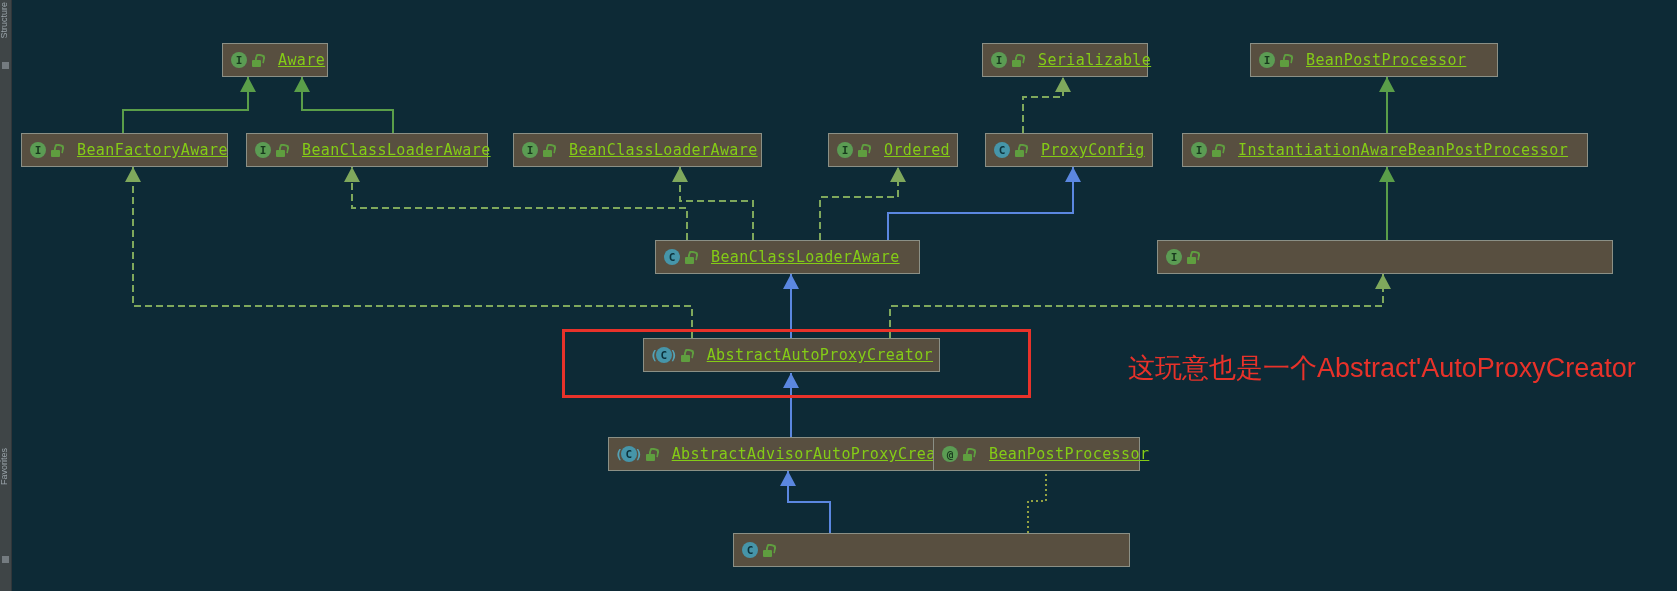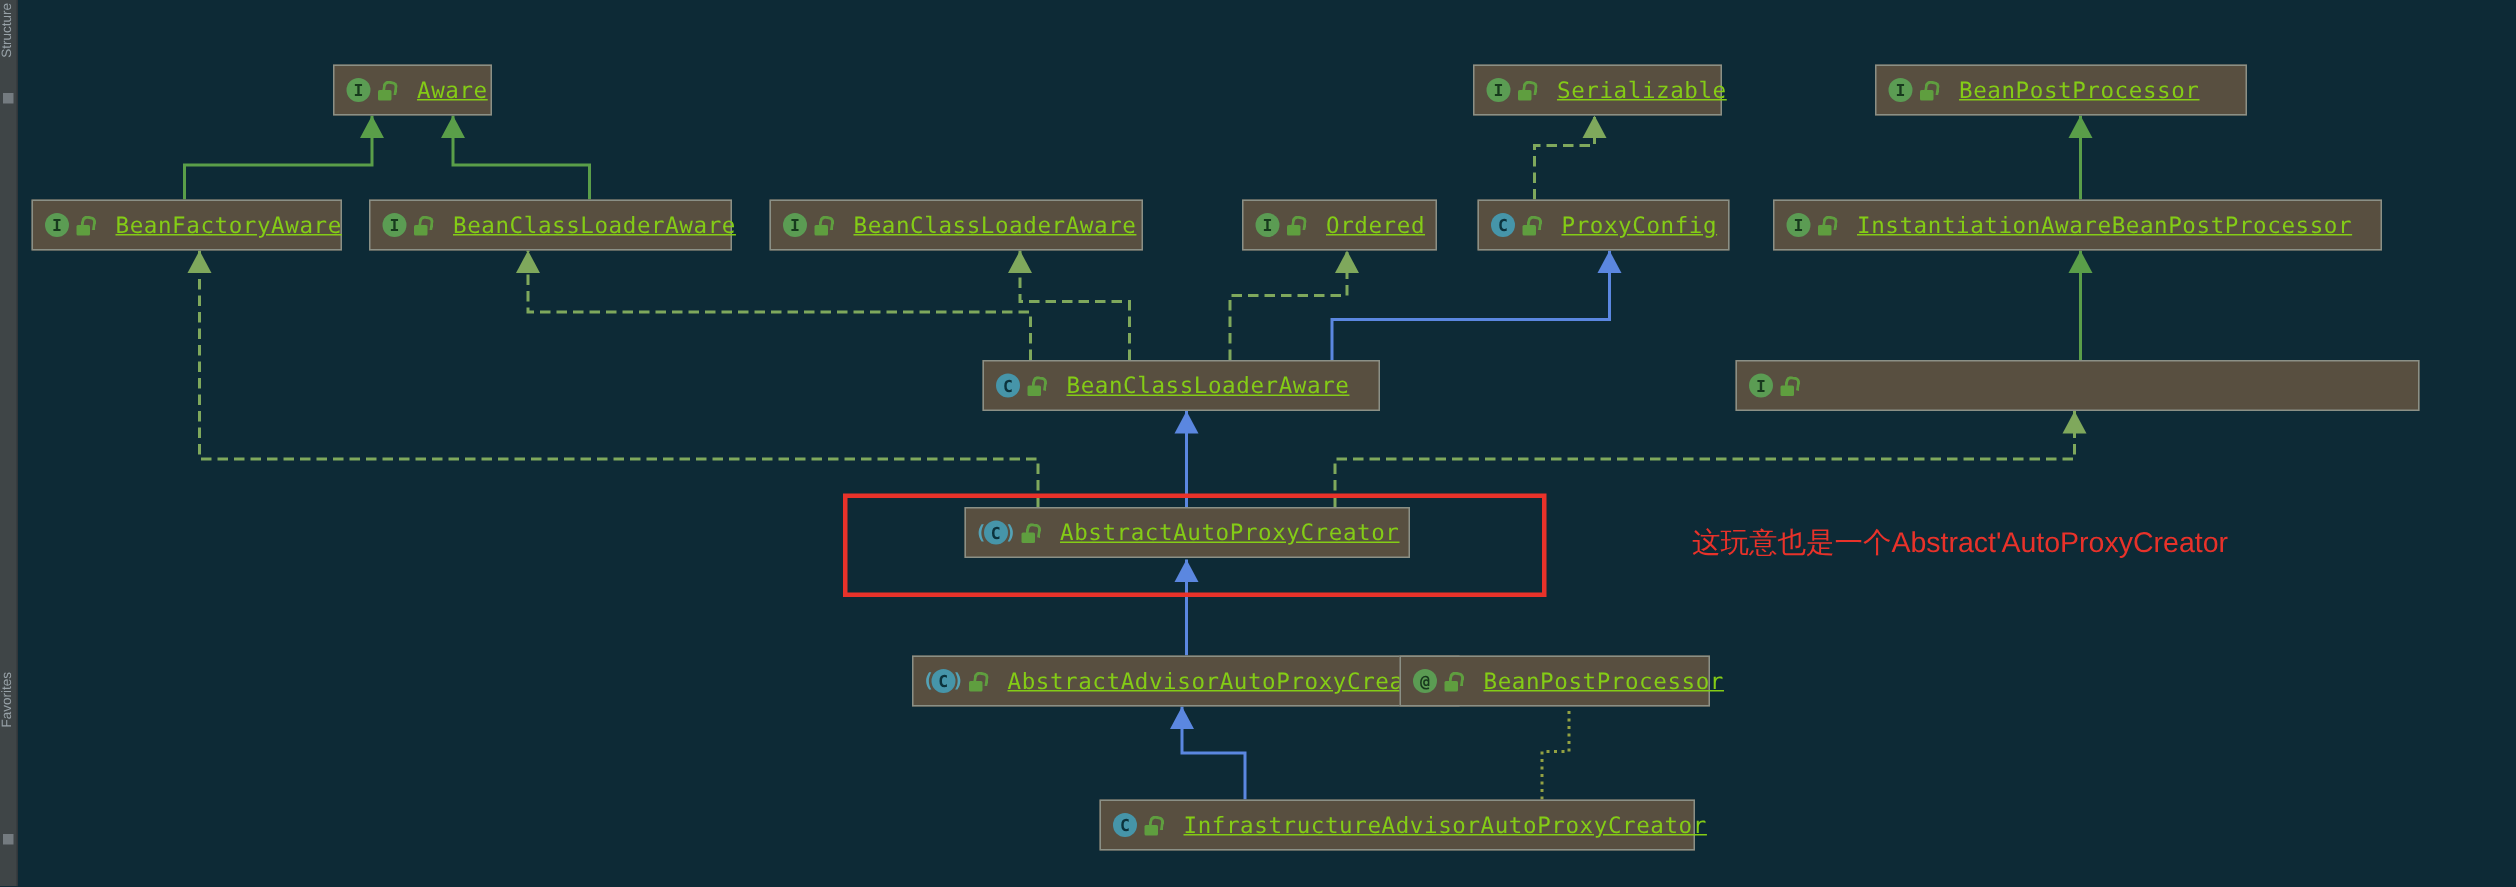--- a/index.html
+++ b/index.html
@@ -25,21 +25,21 @@
   .circ.iface,.circ.anno{background:#5b9c53;color:#17391d;}
   .circ.cls{background:#4695a9;color:#0c333d;}
   .paren{color:#54a2b6;font-size:13px;font-weight:bold;margin:0 -2px;}
   
   .lock{position:relative;width:11px;height:13px;margin-left:5px;flex:0 0 auto;}
   .lock .body{position:absolute;left:0;bottom:0;width:9px;height:7px;background:#5f9e3f;border-radius:1px;}
   .lock .shackle{position:absolute;left:3px;top:0;width:6px;height:7px;border:2px solid #5f9e3f;
                  border-bottom:none;border-radius:4px 4px 0 0;transform:rotate(8deg);}
   
   #hl-rect{position:absolute;border:3px solid #e8322a;z-index:3;background:transparent;}
-  #hl-text{position:absolute;color:#e8322a;font-size:19px;line-height:1.2;white-space:nowrap;
+  #hl-text{position:absolute;color:#e8322a;font-size:27px;line-height:1.2;white-space:nowrap;
            font-family:"Liberation Sans",sans-serif;z-index:4;}
 </style>
 </head>
 <body>
 
 <div id="stage">
   <svg id="edges" width="1677" height="591">
       <g>
         <polyline points="123,133 123,110 248,110 248,77" fill="none" stroke="#5a9e49" stroke-width="2"></polyline>
         <polygon points="240,92 256,92 248,77" fill="#5a9e49"></polygon>
@@ -253,19 +253,18 @@
         <span class="label">BeanPostProcessor</span>
       </div>
       <div class="node" style="left: 733px; top: 533px; width: 397px;">
         <span class="ticon">
           <span class="circ cls">C</span>
         </span>
         <span class="lock">
           <span class="shackle"></span>
           <span class="body"></span>
         </span>
-        <span class="label">InfrastructureAdvisorAutoProxyCreator</span>
       </div>
     </div>
 
   <div id="hl-rect" style="left: 562px; top: 329px; width: 463px; height: 63px;"></div>
   <div id="hl-text" style="left: 1128px; top: 352px; color: rgb(232, 50, 42);">这玩意也是一个Abstract'AutoProxyCreator</div>
 </div>
 
 </body></html>

